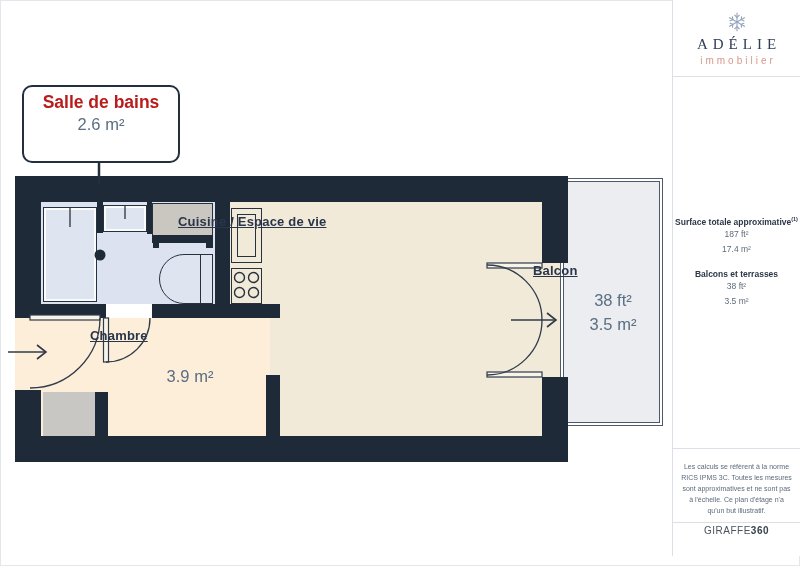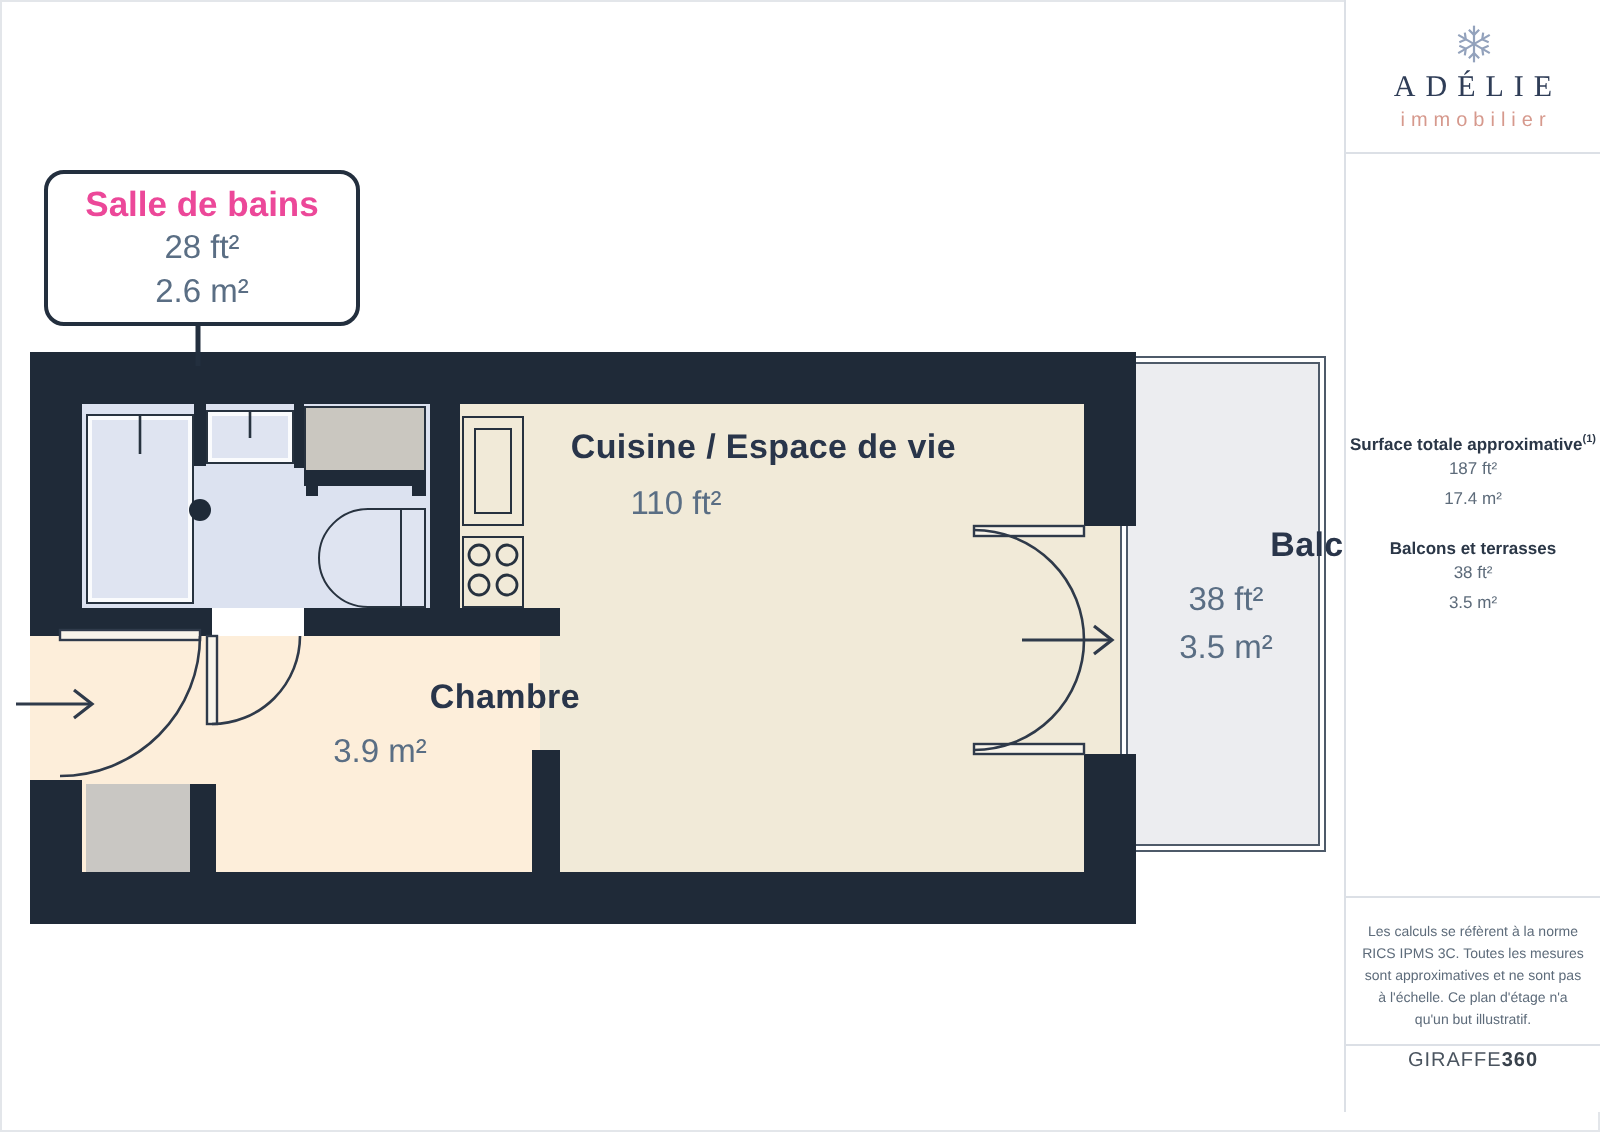--- a/index.html
+++ b/index.html
@@ -41,30 +41,30 @@
   .washer-band{left:152px;top:235px;width:61px;height:8px;background:#1f2a38;}
   .washer-foot-l{left:153px;top:243px;width:6px;height:5px;background:#1f2a38;}
   .washer-foot-r{left:206px;top:243px;width:7px;height:5px;background:#1f2a38;}
   .toilet-bowl{left:159px;top:254px;width:44px;height:50px;border-radius:25px 0 0 25px;}
   .toilet-tank{left:200px;top:254px;width:13px;height:50px;}
   .fridge{left:231px;top:208px;width:31px;height:55px;background:#f1ead8;border:1.5px solid #27323f;outline:1.5px solid #27323f;outline-offset:-7px;}
   .stove{left:231px;top:268px;width:31px;height:36px;background:#f1ead8;border:1.5px solid #27323f;}
   
   .plansvg{position:absolute;left:0;top:0;pointer-events:none;}
   
-  .roomname{position:absolute;text-align:right;font-weight:700;font-size:17px;letter-spacing:.2px;color:#29354a;}
+  .roomname{position:absolute;text-align:left;font-weight:700;font-size:13px;letter-spacing:.2px;color:#29354a;text-decoration:underline;}
   .roomvals{position:absolute;text-align:center;font-size:16.5px;line-height:24px;color:#5a6e84;}
   .lbl-kitchen-name{left:178px;top:214px;width:300px;}
   .lbl-kitchen-vals{left:238px;top:240px;width:200px;}
-  .lbl-bed-name{left:90px;top:339px;width:200px;}
+  .lbl-bed-name{left:90px;top:328px;width:200px;}
   .lbl-bed-vals{left:90px;top:364px;width:200px;}
   .lbl-balc-name{left:533px;top:263px;width:160px;}
   .lbl-balc-vals{left:533px;top:288px;width:160px;}
   .callout{left:22px;top:85px;width:158px;height:78px;background:#fff;border:2.5px solid #232f3e;border-radius:10px;text-align:center;padding-top:4px;}
-  .callout .cname{font-weight:700;font-size:17.5px;color:#ec4899;line-height:22px;}
+  .callout .cname{font-weight:700;font-size:17.5px;color:#b91c1c;line-height:22px;}
   .callout .cval{font-size:16.5px;color:#5a6e84;line-height:22px;}
   
   .sidebar{left:672px;top:0;width:128px;height:556px;border-left:1px solid #dce0e6;background:#fff;}
   .card{width:100%;border-bottom:1px solid #dce0e6;display:flex;flex-direction:column;align-items:center;justify-content:center;text-align:center;}
   .logo-card{height:77px;}
   .info-card{height:372px;}
   .note-card{height:31px;}
   .disc-card{height:74px;justify-content:flex-start;padding-top:12px;}
   .brandname{font-family:"Liberation Serif","DejaVu Serif",serif;font-size:15px;letter-spacing:5px;color:#2f3d57;margin-top:3px;padding-left:5px;}
   .brandtag{font-size:10px;letter-spacing:3px;color:#d6998d;margin-top:2px;padding-left:3px;}
@@ -151,27 +151,25 @@
       <path d="M 487 265 A 55 55 0 0 1 542 320" stroke="#2f3a4a" stroke-width="1.3" fill="none"></path>
       <path d="M 487 375 A 55 55 0 0 0 542 320" stroke="#2f3a4a" stroke-width="1.3" fill="none"></path>
       <g stroke="#2f3a4a" stroke-width="1.6" fill="none">
         <path d="M 511 320 H 555"></path>
           <path d="M 547 313 L 556 320 L 547 327"></path>
       </g>
     </svg>
 
     <div class="abs callout">
       <div class="cname">Salle de bains</div>
-      <div class="cval">28 ft²</div>
       <div class="cval">2.6 m²</div>
     </div>
 
     <div class="roomname lbl-kitchen-name">Cuisine / Espace de vie</div>
     <div class="roomvals lbl-kitchen-vals">
-      <div>110 ft²</div>
     </div>
     <div class="roomname lbl-bed-name">Chambre</div>
     <div class="roomvals lbl-bed-vals">
       <div>3.9 m²</div>
     </div>
     <div class="roomname lbl-balc-name">Balcon</div>
     <div class="roomvals lbl-balc-vals">
       <div>38 ft²</div>
       <div>3.5 m²</div>
     </div>

